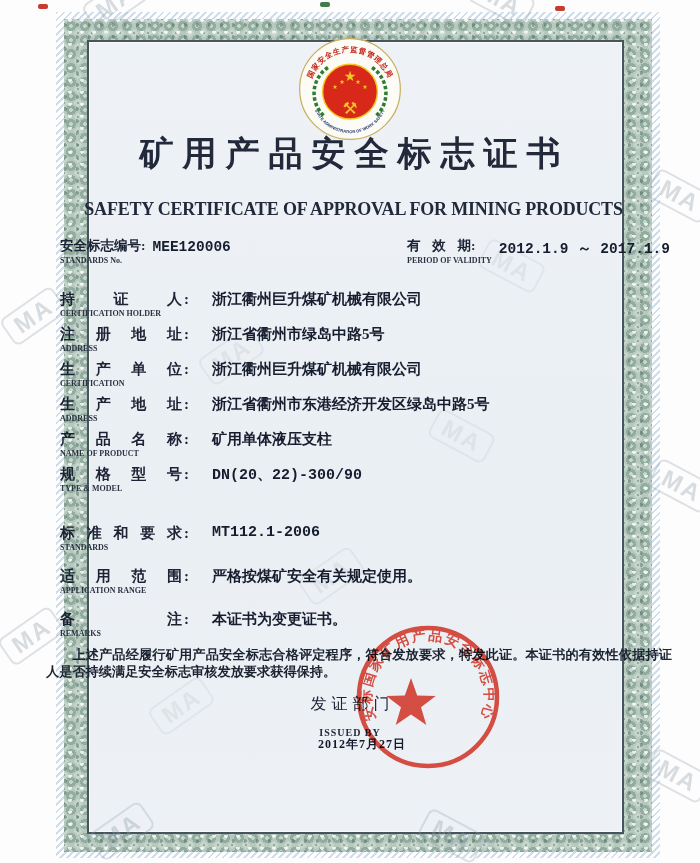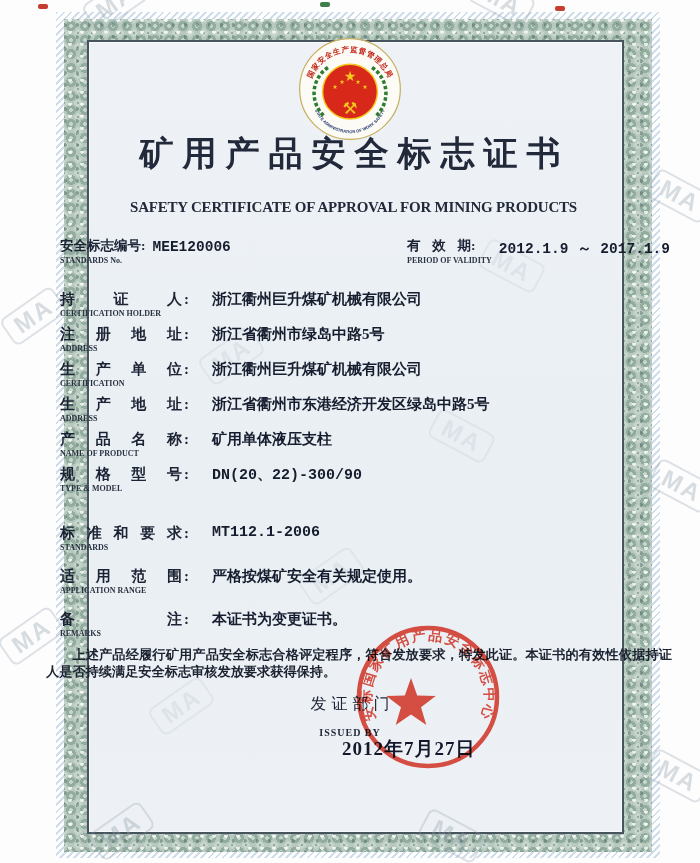--- a/index.html
+++ b/index.html
@@ -41,21 +41,21 @@
   .mark{position:absolute;width:10px;height:5px;border-radius:2px;}
   
   .emblem{position:absolute;top:36px;left:50%;transform:translateX(-50%);width:106px;height:106px;}
   
   .title{
     position:absolute;top:131px;left:0;right:0;text-align:center;
     font-size:34px;font-weight:bold;letter-spacing:9px;text-indent:9px;color:#22293a;
   }
   .subtitle{
     position:absolute;top:199px;left:7px;right:0;text-align:center;
-    font-size:15px;font-weight:bold;letter-spacing:-0.2px;color:#22293a;
+    font-size:18px;font-weight:bold;letter-spacing:-0.2px;color:#22293a;
   }
   
   .approval{position:absolute;top:237px;left:60px;right:30px;display:flex;justify-content:space-between;}
   .ap-group{display:flex;align-items:flex-start;}
   .lblblk{display:inline-block;vertical-align:top;}
   .lblblk .zh{font-size:13.5px;font-weight:bold;white-space:nowrap;color:#1c2334;}
   .lblblk .en{font-size:8px;font-weight:bold;margin-top:1px;white-space:nowrap;color:#2a3342;letter-spacing:0;}
   .jt{display:inline-block;text-align:justify;text-align-last:justify;}
   .jt-validity{width:64px;}
   .ap-val{font-family:"Liberation Mono","DejaVu Sans Mono",monospace;font-weight:bold;font-size:14.5px;margin-left:7px;margin-top:2px;white-space:nowrap;color:#161d2e;}
@@ -74,21 +74,21 @@
   .val-mono{font-family:"Liberation Mono","DejaVu Sans Mono",monospace;font-size:14px;letter-spacing:0;}
   
   .paragraph{
     position:absolute;top:646px;left:46px;right:28px;
     font-size:13.2px;font-weight:bold;line-height:17px;
     text-indent:2em;text-align:justify;color:#1b2230;
   }
   .issued{position:absolute;top:694px;left:0;right:0;text-align:center;}
   .issued .zh{font-size:16px;letter-spacing:5px;text-indent:5px;color:#1c2334;}
   .issued .en{font-size:10px;font-weight:bold;letter-spacing:1px;margin-top:12px;color:#22293a;}
-  .date{position:absolute;top:736px;left:318px;font-size:19px;font-weight:bold;color:#15182c;letter-spacing:1px;margin-left:24px;}
+  .date{position:absolute;top:736px;left:318px;font-size:12px;font-weight:bold;color:#15182c;letter-spacing:1px;}
   
   .seal{position:absolute;left:353px;top:622px;width:150px;height:150px;opacity:.88;mix-blend-mode:multiply;}
 </style>
 </head>
 <body>
 
 <div class="lace"></div>
 <div class="band"></div>
 <div class="inner"></div>
 

